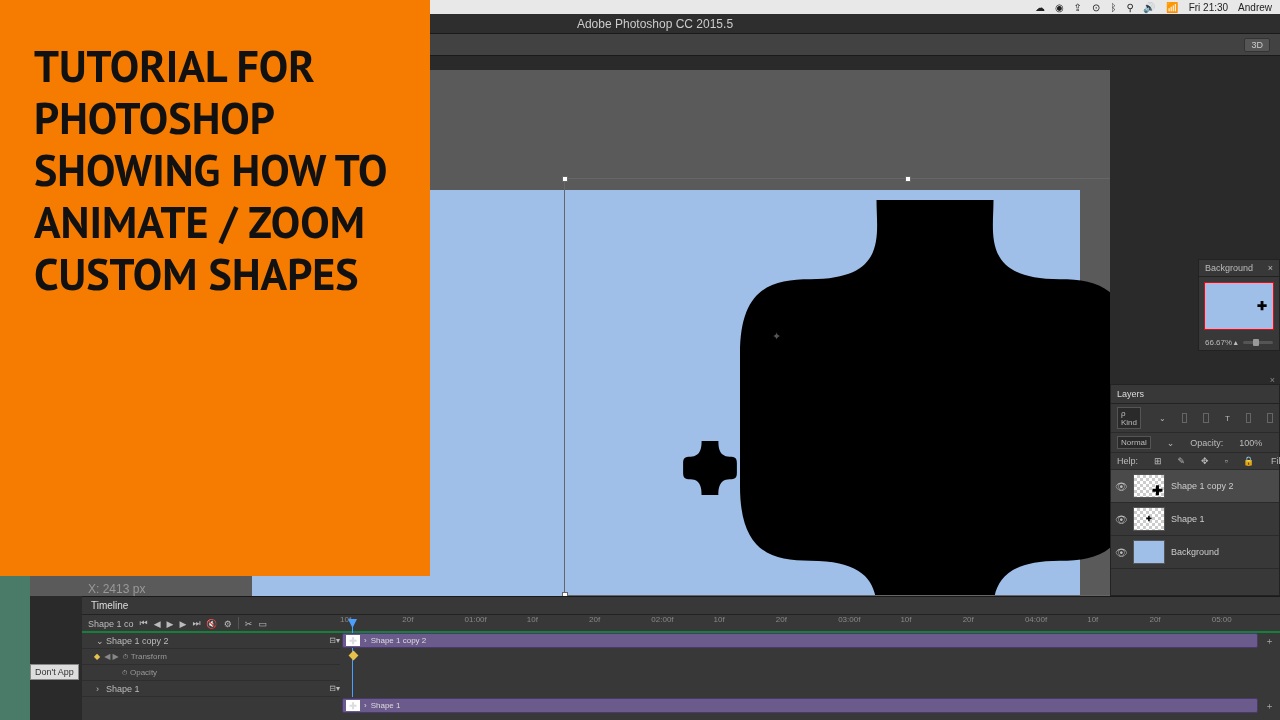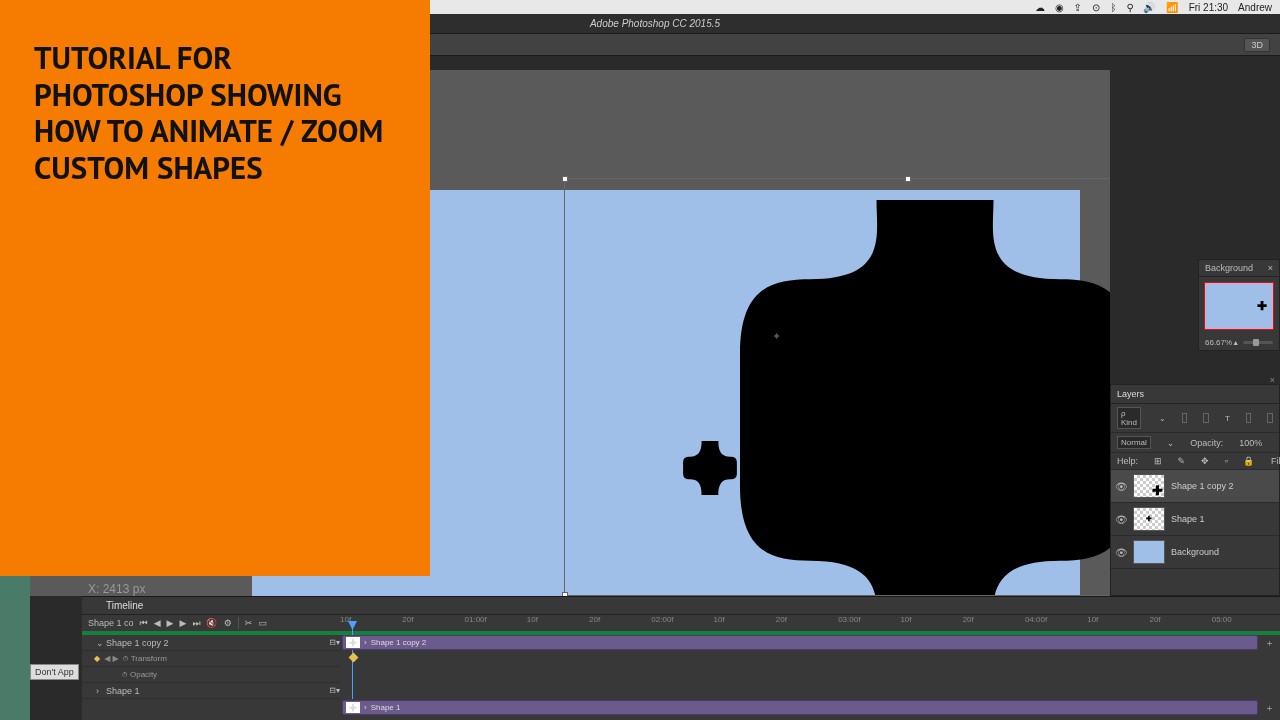--- a/index.html
+++ b/index.html
@@ -6,21 +6,21 @@
 body { width: 1280px; height: 720px; background: #4a7a68; overflow: hidden; position: relative; }
 
 
 .menubar { position: absolute; top: 0; left: 0; right: 0; height: 14px; background: #e8e8e8; display: flex; align-items: center; justify-content: space-between; font-size: 10px; color: #222; padding: 0 8px; }
 .menubar-left { display: flex; gap: 14px; }
 .menubar-right { display: flex; gap: 10px; align-items: center; }
 .menu-icon { font-size: 10px; }
 
 
 .app { position: absolute; top: 14px; left: 30px; right: 0; bottom: 0; background: #2a2a2a; }
-.titlebar { height: 20px; background: #2e2e2e; color: #ccc; font-size: 10px; display: flex; align-items: center; justify-content: center; border-bottom: 1px solid #1a1a1a; font-style: italic; }
+.titlebar { height: 20px; background: #2e2e2e; color: #ccc; font-size: 12px; display: flex; align-items: center; justify-content: center; border-bottom: 1px solid #1a1a1a; }
 .optionsbar { height: 22px; background: #424242; display: flex; align-items: center; padding: 0 10px; gap: 8px; border-bottom: 1px solid #1a1a1a; }
 .optionsbar .ico { width: 12px; height: 12px; color: #bbb; font-size: 10px; }
 .optionsbar .lbl3d { color: #aaa; font-size: 9px; margin-left: 6px; }
 .optionsbar .right3d { margin-left: auto; background: #555; border: 1px solid #333; padding: 1px 6px; font-size: 9px; color: #ccc; border-radius: 2px; }
 
 
 .canvas-wrap { position: absolute; top: 56px; left: 0; right: 170px; bottom: 124px; background: #5a5a5a; overflow: hidden; }
 .canvas { position: absolute; top: 120px; left: 222px; width: 828px; height: 430px; background: #9fbfe8; }
 .bigplus { position: absolute; top: 10px; right: -50px; width: 390px; height: 440px; fill: #000; }
 .smallplus { position: absolute; top: 250px; left: 430px; width: 56px; height: 56px; fill: #000; }
@@ -51,42 +51,42 @@
 .layer-item.sel { background: #4a4a4a; }
 .eye { width: 12px; text-align: center; font-size: 10px; }
 .thumb { width: 32px; height: 24px; background: #9fbfe8; border: 1px solid #555; position: relative; display: flex; align-items: center; justify-content: center; }
 .thumb .check { background-image: linear-gradient(45deg,#ccc 25%,transparent 25%,transparent 75%,#ccc 75%),linear-gradient(45deg,#ccc 25%,transparent 25%,transparent 75%,#ccc 75%); background-size: 6px 6px; background-position: 0 0, 3px 3px; background-color: #fff; width: 100%; height: 100%; }
 .thumb .plus { position: absolute; font-weight: bold; color: #000; }
 .layer-name { font-size: 9px; color: #ccc; }
 
 
 .timeline { position: absolute; bottom: 0; left: 52px; right: 0; height: 124px; background: #383838; border-top: 1px solid #1a1a1a; font-size: 9px; color: #bbb; }
 .statusbar { position: absolute; bottom: 124px; left: 52px; height: 14px; font-size: 12px; color: #999; padding-left: 6px; }
-.tl-tab { padding: 3px 24px; color: #ddd; border-bottom: 1px solid #222; font-size: 10px; }
-.tl-ctrl { display: flex; align-items: center; padding: 2px 6px; gap: 6px; border-bottom: 4px solid #15803d; position: relative; }
+.tl-tab { padding: 3px 9px; color: #ddd; border-bottom: 1px solid #222; font-size: 10px; }
+.tl-ctrl { display: flex; align-items: flex-end; padding: 2px 6px; gap: 6px; border-bottom: 2px solid #15803d; position: relative; }
 .tl-ctrl .btn { font-size: 9px; color: #bbb; }
 .tl-ruler { position: absolute; left: 258px; right: 6px; top: 0; height: 14px; display: flex; font-size: 8px; color: #888; }
 .tl-ruler span { flex: 1; }
 .tl-body { display: flex; }
 .tl-left { width: 258px; }
 .tl-track-row { display: flex; align-items: center; height: 16px; padding-left: 14px; border-bottom: 1px solid #2e2e2e; }
 .tl-track-row .chev { width: 10px; }
 .tl-track-row .stop { width: 8px; font-size: 7px; color: #aaa; }
 .tl-track-row.sub { padding-left: 40px; font-size: 8px; color: #999; }
 .tl-right { flex: 1; position: relative; }
 .clip { position: absolute; height: 15px; background: #6b5a8c; border: 1px solid #4a3a6a; border-radius: 2px; display: flex; align-items: center; gap: 4px; padding: 0 3px; font-size: 8px; color: #ddd; }
 .clip .cthumb { width: 14px; height: 11px; background: #fff; display: flex; align-items: center; justify-content: center; font-size: 9px; font-weight: bold; }
 .playhead { position: absolute; top: -14px; bottom: 0; left: 12px; width: 1px; background: #4aa0ff; }
 .playhead::before { content: ""; position: absolute; top: 0; left: -4px; width: 9px; height: 9px; background: #4aa0ff; clip-path: polygon(0 0,100% 0,50% 100%); }
 .dontapp { position: absolute; left: 30px; bottom: 40px; background: #ddd; font-size: 9px; color: #333; padding: 2px 4px; border: 1px solid #888; }
 .kf { position: absolute; width: 7px; height: 7px; background: #e6c24d; transform: rotate(45deg); }
 
 
 .overlay { position: absolute; top: 0; left: 0; width: 430px; height: 576px; background: #f57c00; padding: 40px 34px; }
-.overlay h1 { font-size: 31px; font-weight: 800; color: #111; line-height: 1.18; font-family: "PT Sans", Arial, sans-serif; }
+.overlay h1 { font-size: 44px; font-weight: 800; color: #111; line-height: 1.18; font-family: "PT Sans", Arial, sans-serif; }
 
 .divider { width: 1px; height: 12px; background: #555; }
 </style>
 </head>
 <body>
 
 <div class="menubar">
   <div class="menubar-left">
     <span>low</span>
     <span>Help</span>

